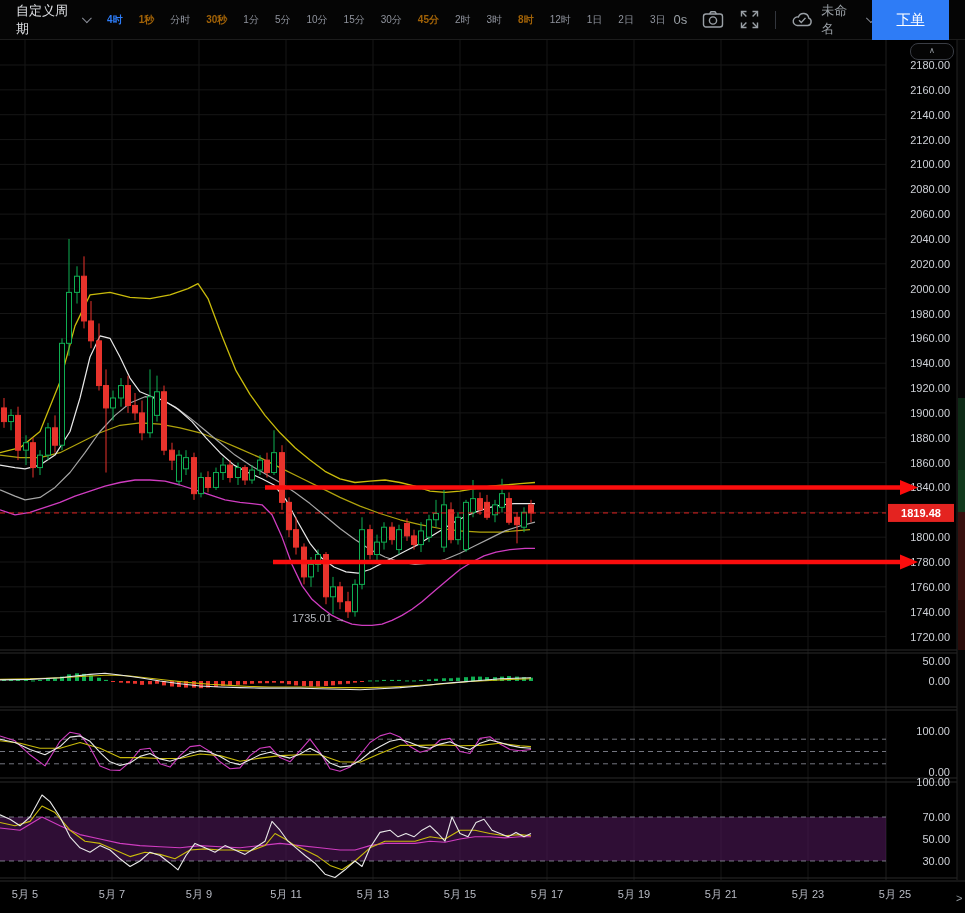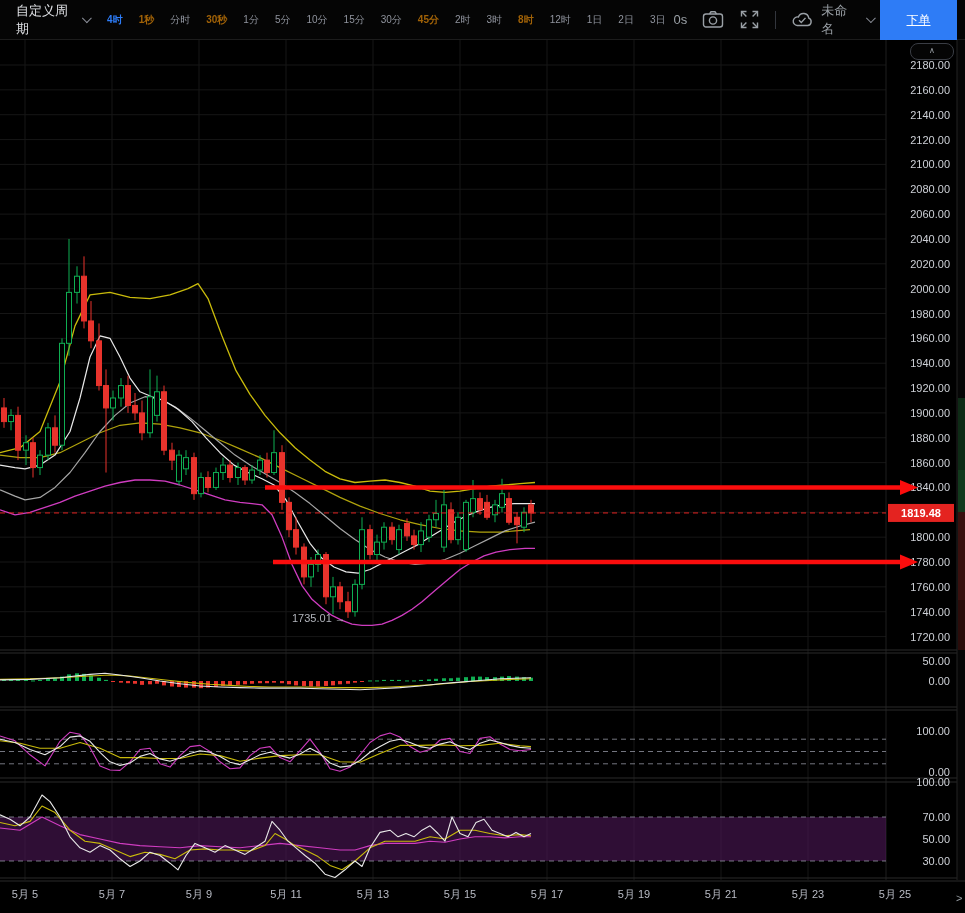--- a/index.html
+++ b/index.html
@@ -15,22 +15,22 @@
     transform:rotate(45deg) translateY(-2px);display:inline-block;}
   #interval-list{display:flex;align-items:center;}
   .interval{font-size:10px;padding:0 8px;line-height:40px;color:#90949e;cursor:pointer;white-space:nowrap;}
   .interval.starred{color:#a16207;font-weight:700;}
   .interval.active{color:#2d7cf7;font-weight:700;}
   .tb-right{margin-left:auto;margin-right:92px;display:flex;align-items:center;gap:15px;}
   .tb-txt{color:#9aa0a6;font-size:13px;}
   .tb-icon{display:flex;align-items:center;cursor:pointer;}
   .tb-divider{width:1px;height:18px;background:#33363d;}
   .layout-group{display:flex;align-items:center;gap:7px;cursor:pointer;}
-  #order-btn{position:absolute;right:8px;top:0;width:77px;height:40px;background:#2e7cf6;border:none;
-    color:#fff;font-size:12px;font-family:"Liberation Sans",sans-serif;cursor:pointer;text-decoration:underline;}
+  #order-btn{position:absolute;right:16px;top:0;width:77px;height:40px;background:#2e7cf6;border:none;
+    color:#fff;font-size:14px;font-family:"Liberation Sans",sans-serif;cursor:pointer;text-decoration:underline;}
   
   #chart-wrap{position:absolute;left:0;top:40px;width:965px;height:873px;background:#000;}
   svg text{font-family:"Liberation Sans",sans-serif;}
   .collapse-pill{position:absolute;left:910px;top:43px;width:42px;height:15px;border:1px solid #3a3d44;
     border-radius:8px;color:#9aa0a6;font-size:8px;line-height:14px;text-align:center;cursor:pointer;
     background:#050505;}
 </style>
 </head>
 <body>
 

